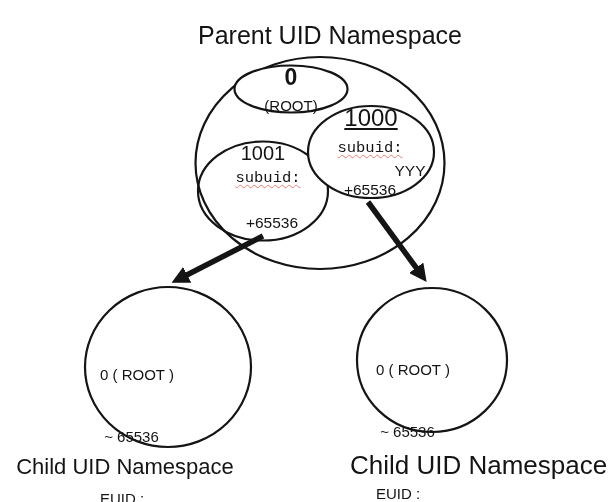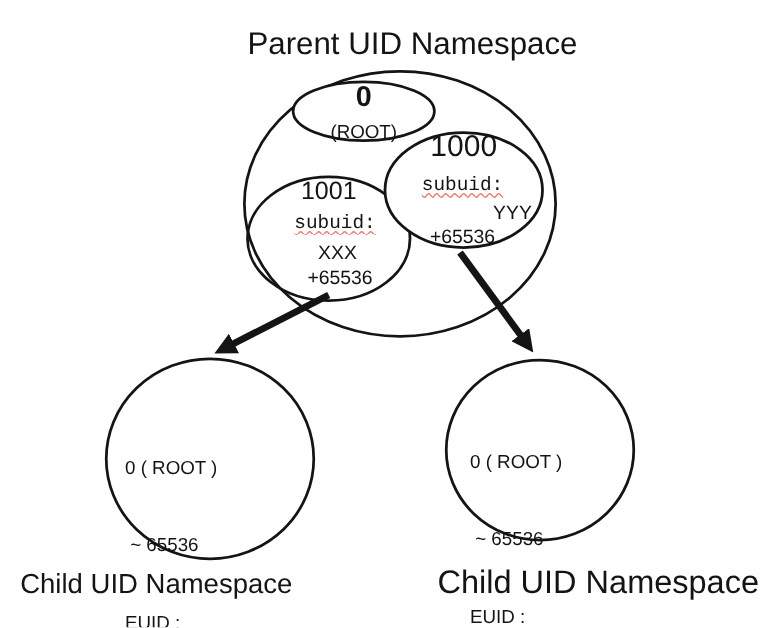--- a/index.html
+++ b/index.html
@@ -37,21 +37,21 @@
   }
   .title       { left: 170px; top: 21px;  width: 320px; font-size: 25px; }
   .root-uid    { left: 231px; top: 64px;  width: 120px; font-size: 23px; font-weight: bold; }
   .root-label  { left: 231px; top: 97px;  width: 120px; font-size: 15px; }
 
   .n1001-uid   { left: 203px; top: 142px; width: 120px; font-size: 20px; }
   .n1001-l0    { left: 212px; top: 170px; width: 112px; font-size: 15.5px; }
   .n1001-l1    { left: 214px; top: 194px; width: 112px; font-size: 15.5px; }
   .n1001-l2    { left: 216px; top: 214px; width: 112px; font-size: 15.5px; }
 
-  .n1000-uid   { left: 311px; top: 104px; width: 120px; font-size: 24px; }
+  .n1000-uid   { left: 311px; top: 104px; width: 120px; font-size: 24px; text-decoration: underline; }
   .n1000-l0    { left: 314px; top: 140px; width: 112px; font-size: 15.5px; }
   .n1000-l1    { left: 314px; top: 162px; width: 112px; font-size: 15.5px; padding-left: 40px; }
   .n1000-l2    { left: 314px; top: 181px; width: 112px; font-size: 15.5px; }
 
   .squiggle {
     text-decoration-line: underline;
     text-decoration-style: wavy;
     text-decoration-color: var(--spell_wave, #e87e78);
     text-decoration-thickness: 1px;
     text-underline-offset: 2px;
@@ -95,21 +95,20 @@
     <line class="arrow" x1="368" y1="202" x2="423" y2="277" marker-end="url(#ah)"></line>
   </svg>
 
   <div class="t title">Parent UID Namespace</div>
 
   <div class="t root-uid">0</div>
   <div class="t root-label">(ROOT)</div>
 
   <div class="t n1001-uid">1001</div>
   <div class="t n1001-l0 squiggle">subuid:</div>
-  <div class="t n1001-l1">XXX</div>
   <div class="t n1001-l2">+65536</div>
 
   <div class="t n1000-uid">1000</div>
   <div class="t n1000-l0 squiggle">subuid:</div>
   <div class="t n1000-l1">YYY</div>
   <div class="t n1000-l2">+65536</div>
 
   <div class="child-lines child-left-lines">
     <div>0 ( ROOT )</div>
     <div> ~ 65536</div>

